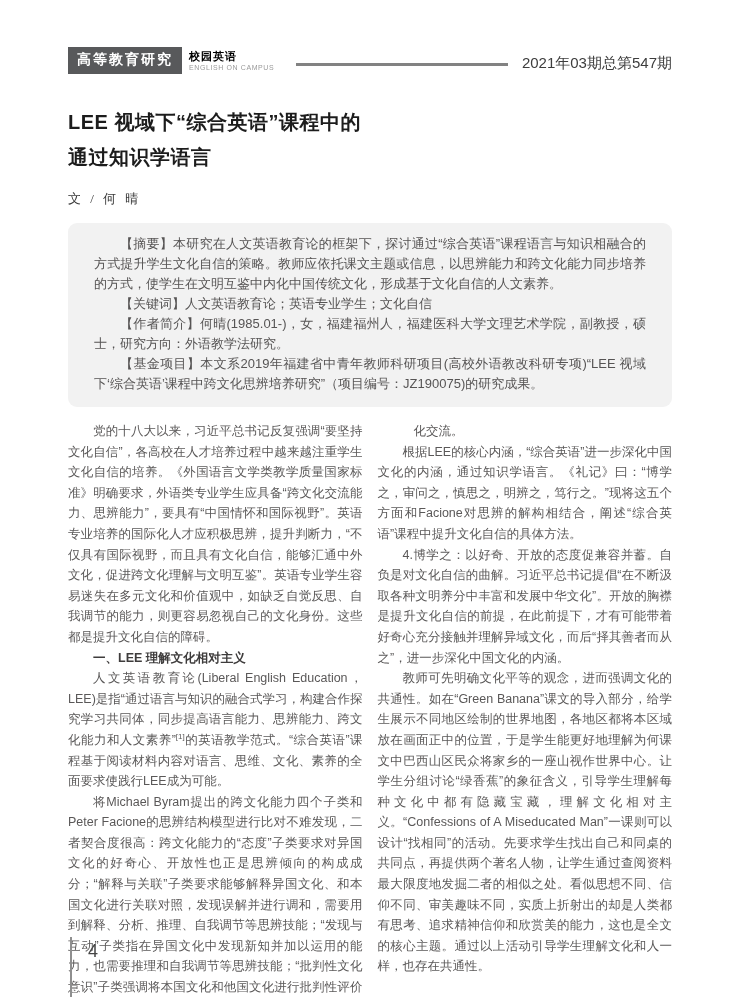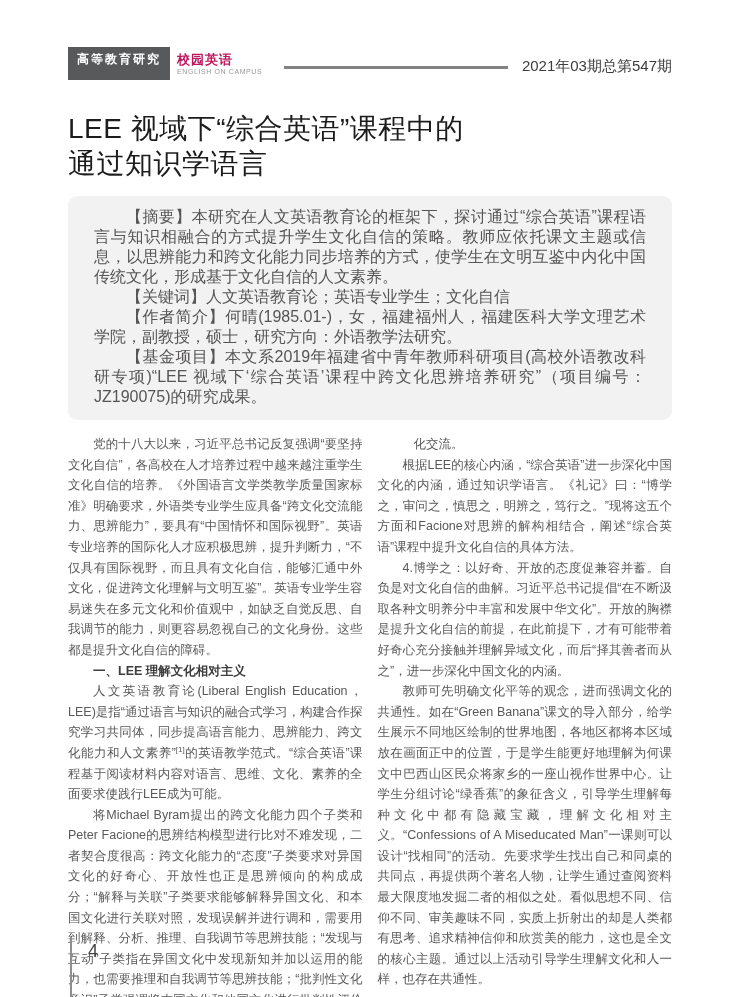--- a/index.html
+++ b/index.html
@@ -17,31 +17,31 @@
 
   
   .header {
     margin-top: 47px;
     display: flex;
     align-items: center;
   }
   .journal-box {
     background: #58595b;
     color: #ffffff;
-    font-size: 12px;
+    font-size: 14px;
     font-weight: bold;
     letter-spacing: 2px;
-    padding: 4px 9px 12px;
+    padding: 4px 9px 5px;
     white-space: nowrap;
   }
   .brand { margin-left: 7px; line-height: 1; }
   .brand-name {
-    font-size: 13px;
+    font-size: 11px;
     font-weight: 900;
-    color: #be185d;
+    color: #000000;
     letter-spacing: 1px;
     white-space: nowrap;
   }
   .brand-sub {
     font-size: 7px;
     color: #9a9a9a;
     letter-spacing: 0.6px;
     margin-top: 2px;
     white-space: nowrap;
   }
@@ -54,44 +54,44 @@
   .issue {
     font-size: 15px;
     color: #3d3d3d;
     white-space: nowrap;
     margin-top: 6px;
   }
 
   
   .title {
     margin-top: 31px;
-    font-size: 28px;
+    font-size: 20px;
     line-height: 35px;
-    font-weight: normal;
+    font-weight: bold;
     color: #1c1c1c;
     letter-spacing: 0.5px;
   }
   .byline {
     margin-top: 15px;
     font-family: "Liberation Serif", "DejaVu Serif", serif;
     font-size: 13px;
     color: #3a3a3a;
     letter-spacing: 3px;
   }
 
   
   .abstract {
     margin-top: 15px;
     background: #f2f2f2;
     border-radius: 9px;
     padding: 11px 26px 13px;
     text-align: justify;
   }
   .abstract p {
-    font-size: 16px;
+    font-size: 13px;
     line-height: 20px;
     color: #565454;
     text-indent: 2em;
   }
 
   
   .columns {
     margin-top: 14px;
     display: flex;
     gap: 15px;
@@ -144,20 +144,21 @@
       <div class="brand">
         <div class="brand-name">校园英语</div>
         <div class="brand-sub">ENGLISH ON CAMPUS</div>
       </div>
       <div class="header-rule"></div>
       <div class="issue">2021年03期总第547期</div>
     </div>
 
     <h1 class="title"><span>LEE 视域下“综合英语”课程中的</span><br><span>通过知识学语言</span></h1>
 
+    <div class="byline">文 / 何  晴</div>
 
     <div class="abstract">
       <p>【摘要】本研究在人文英语教育论的框架下，探讨通过“综合英语”课程语言与知识相融合的方式提升学生文化自信的策略。教师应依托课文主题或信息，以思辨能力和跨文化能力同步培养的方式，使学生在文明互鉴中内化中国传统文化，形成基于文化自信的人文素养。</p>
       <p>【关键词】人文英语教育论；英语专业学生；文化自信</p>
       <p>【作者简介】何晴(1985.01-)，女，福建福州人，福建医科大学文理艺术学院，副教授，硕士，研究方向：外语教学法研究。</p>
       <p>【基金项目】本文系2019年福建省中青年教师科研项目(高校外语教改科研专项)“LEE 视域下‘综合英语’课程中跨文化思辨培养研究”（项目编号：JZ190075)的研究成果。</p>
     </div>
 
     <div class="columns">
       <div class="col">

